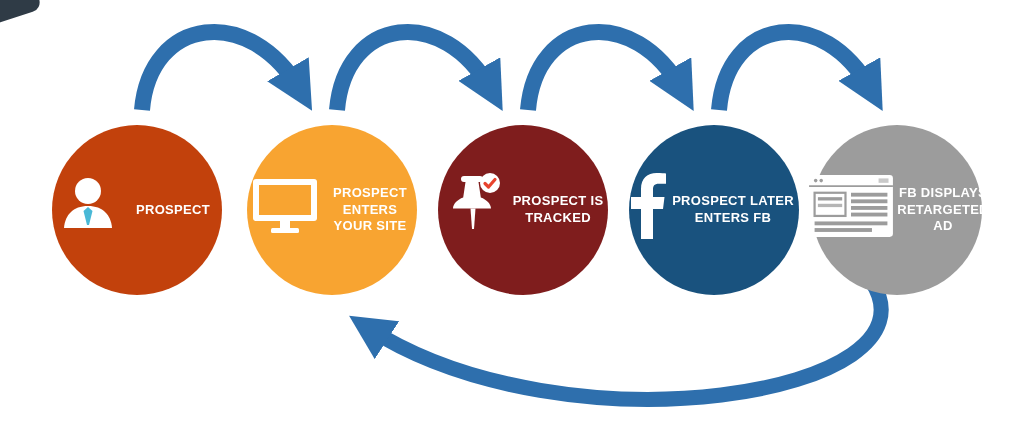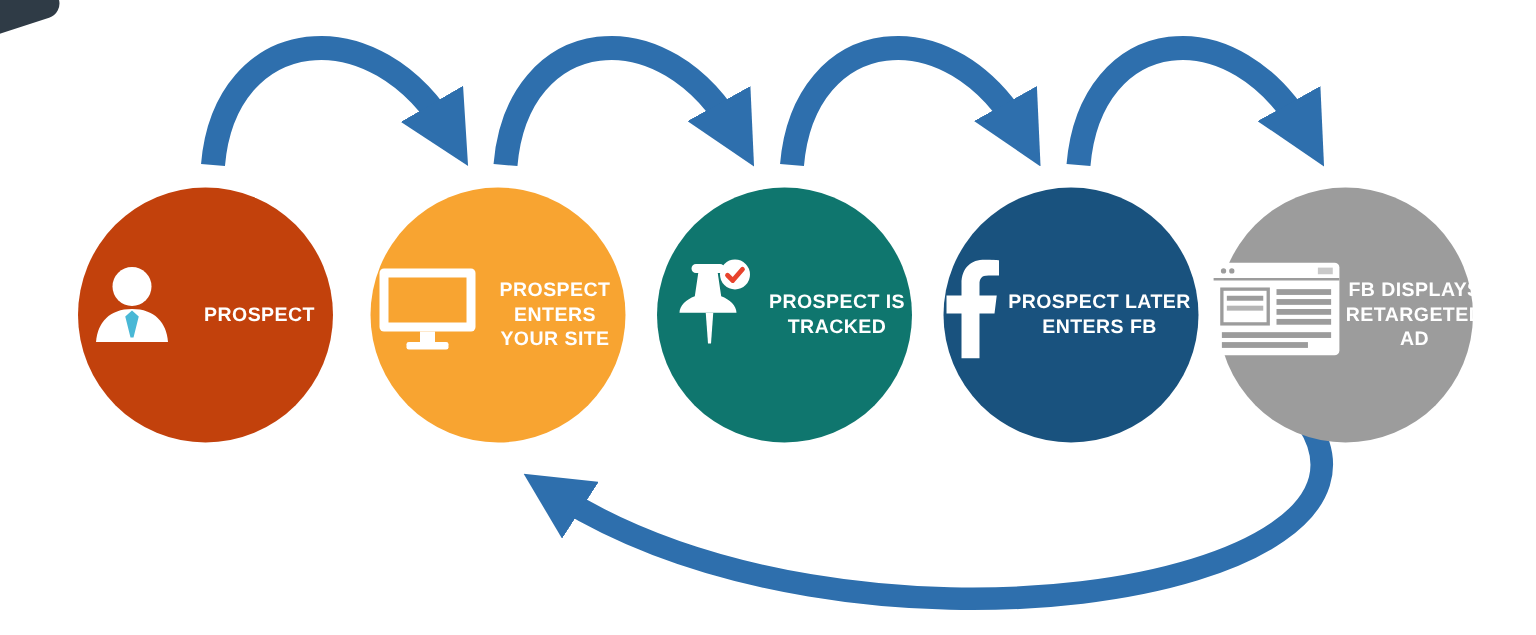--- a/index.html
+++ b/index.html
@@ -90,21 +90,21 @@
           <rect x="12" y="10" width="52" height="30" fill="currentColor"></rect>
           <rect x="33" y="46" width="10" height="7" fill="#ffffff"></rect>
           <rect x="24" y="53" width="28" height="5" rx="1.5" fill="#ffffff"></rect>
         </svg>
       </span>
       <span class="label">PROSPECT ENTERS YOUR SITE</span>
     </div>
   </div>
 
   <div class="step" id="step3">
-    <div class="circle" style="background-color: #0f766e;">
+    <div class="circle" style="background-color: #7f1d1d;">
       <span class="icon" style="color: rgb(232, 67, 45);">
         <svg width="70" height="70" viewBox="0 0 70 70">
           <path fill="#ffffff" d="M26 5h16a3 3 0 0 1 0 6h-1.5l2.3 15.5C48.5 28.5 53 33 53 37.5H15c0-4.5 4.5-9 10.2-11L27.5 11H26a3 3 0 0 1 0-6z"></path>
           <path fill="#ffffff" d="M32.5 37.5h5L36 58h-2z"></path>
           <circle cx="52" cy="12" r="10" fill="#ffffff"></circle>
           <path d="M47 12.5l3.5 3.5 6.5-7.5" stroke="currentColor" stroke-width="3.2" fill="none" stroke-linecap="round" stroke-linejoin="round"></path>
         </svg>
       </span>
       <span class="label">PROSPECT IS TRACKED</span>
     </div>

